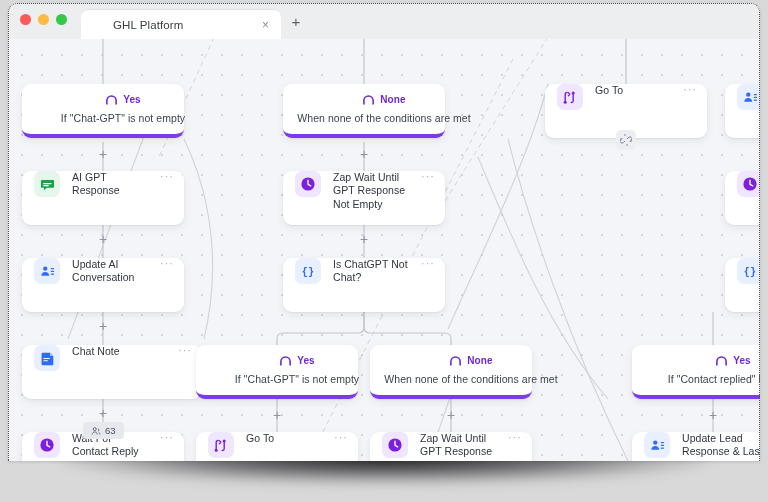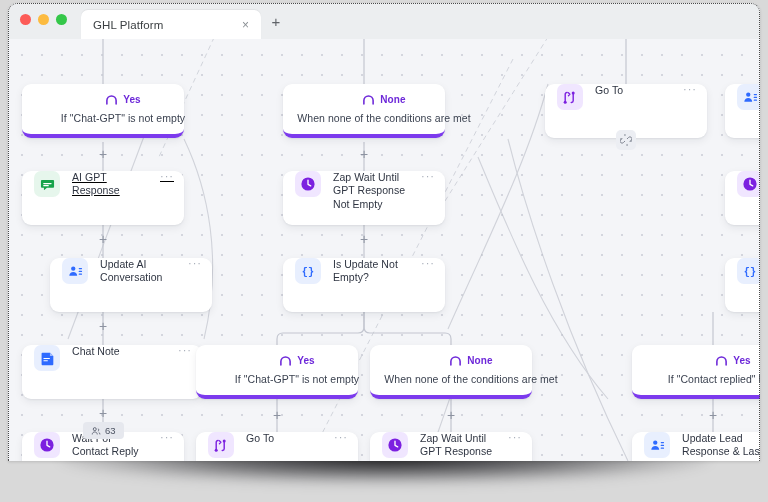--- a/index.html
+++ b/index.html
@@ -86,21 +86,21 @@
   .tl.green  { background: #34c749; }
 
   .tab {
     display: flex;
     align-items: center;
     height: 29px;
     min-width: 160px;
     max-width: 190px;
     background: #ffffff;
     border-radius: 7px 7px 0 0;
-    padding: 0 8px 0 12px;
+    padding: 0 8px 0 32px;
     gap: 4px;
     box-shadow: 0 -0.5px 1px rgba(0,0,0,0.05);
   }
   .tab-title {
     flex: 1;
     font-size: 11.5px;
     color: #3c4043;
     white-space: nowrap;
     overflow: hidden;
     text-overflow: ellipsis;
@@ -384,21 +384,21 @@
               <svg width="15" height="15" viewBox="0 0 16 16">
                 <circle cx="5.6" cy="5" r="2.3" fill="#2f6bff"></circle>
                 <path d="M1.4 12.6c0-2.4 1.9-4.1 4.2-4.1s4.2 1.7 4.2 4.1z" fill="#2f6bff"></path>
                 <rect x="11.4" y="4.2" width="3.6" height="1.3" rx="0.6" fill="#2f6bff"></rect>
                 <rect x="11.4" y="7.2" width="3.6" height="1.3" rx="0.6" fill="#2f6bff"></rect>
                 <rect x="11.4" y="10.2" width="3.6" height="1.3" rx="0.6" fill="#2f6bff"></rect>
               </svg>
             </span>
             <span class="node-dots"></span>
           </div>
-          <div class="node action" style="left: 14px; top: 132px; width: 162px; text-decoration: underline;">
+          <div class="node action" style="left: 14px; top: 132px; width: 162px;">
             <span class="node-icon" style="background:#e6f6ec">
               <svg width="15" height="15" viewBox="0 0 16 16">
                 <path d="M2 3.2h12a1 1 0 0 1 1 1v6.2a1 1 0 0 1-1 1H7.4L4.2 14v-2.6H2a1 1 0 0 1-1-1V4.2a1 1 0 0 1 1-1z" fill="#16a34a"></path>
                 <rect x="3.4" y="6.4" width="9" height="1.2" rx="0.6" fill="#ffffff"></rect>
                 <rect x="3.4" y="8.6" width="6" height="1.2" rx="0.6" fill="#ffffff"></rect>
               </svg>
             </span>
             <span class="node-label">AI GPT Response</span>
             <span class="node-dots">···</span>
           </div>
@@ -414,40 +414,40 @@
           </div>
           <div class="node action" style="left: 717px; top: 132px; width: 162px;">
             <span class="node-icon" style="background:#f0e6ff">
               <svg width="16" height="16" viewBox="0 0 16 16">
                 <circle cx="8" cy="8" r="6.6" fill="#7c20e0"></circle>
                 <path d="M8 4.2v4.1l2.7 1.6" fill="none" stroke="#ffffff" stroke-width="1.35" stroke-linecap="round" stroke-linejoin="round"></path>
               </svg>
             </span>
             <span class="node-dots"></span>
           </div>
-          <div class="node action" style="left: 14px; top: 219px; width: 162px; margin-left: 28px;">
+          <div class="node action" style="left: 14px; top: 219px; width: 162px;">
             <span class="node-icon" style="background:#e8effe">
               <svg width="15" height="15" viewBox="0 0 16 16">
                 <circle cx="5.6" cy="5" r="2.3" fill="#2f6bff"></circle>
                 <path d="M1.4 12.6c0-2.4 1.9-4.1 4.2-4.1s4.2 1.7 4.2 4.1z" fill="#2f6bff"></path>
                 <rect x="11.4" y="4.2" width="3.6" height="1.3" rx="0.6" fill="#2f6bff"></rect>
                 <rect x="11.4" y="7.2" width="3.6" height="1.3" rx="0.6" fill="#2f6bff"></rect>
                 <rect x="11.4" y="10.2" width="3.6" height="1.3" rx="0.6" fill="#2f6bff"></rect>
               </svg>
             </span>
             <span class="node-label">Update AI Conversation</span>
             <span class="node-dots">···</span>
           </div>
           <div class="node action" style="left: 275px; top: 219px; width: 162px;">
             <span class="node-icon" style="background:#e8effe">
               <svg width="16" height="15" viewBox="0 0 18 16">
                 <text x="9" y="12.4" text-anchor="middle" font-family="Liberation Mono, monospace" font-size="11.5" font-weight="bold" fill="#2f6bff">{}</text>
               </svg>
             </span>
-            <span class="node-label">Is Update Not Empty?</span>
+            <span class="node-label">Is ChatGPT Not Chat?</span>
             <span class="node-dots">···</span>
           </div>
           <div class="node action" style="left: 717px; top: 219px; width: 162px;">
             <span class="node-icon" style="background:#e8effe">
               <svg width="16" height="15" viewBox="0 0 18 16">
                 <text x="9" y="12.4" text-anchor="middle" font-family="Liberation Mono, monospace" font-size="11.5" font-weight="bold" fill="#2f6bff">{}</text>
               </svg>
             </span>
             <span class="node-dots"></span>
           </div>

